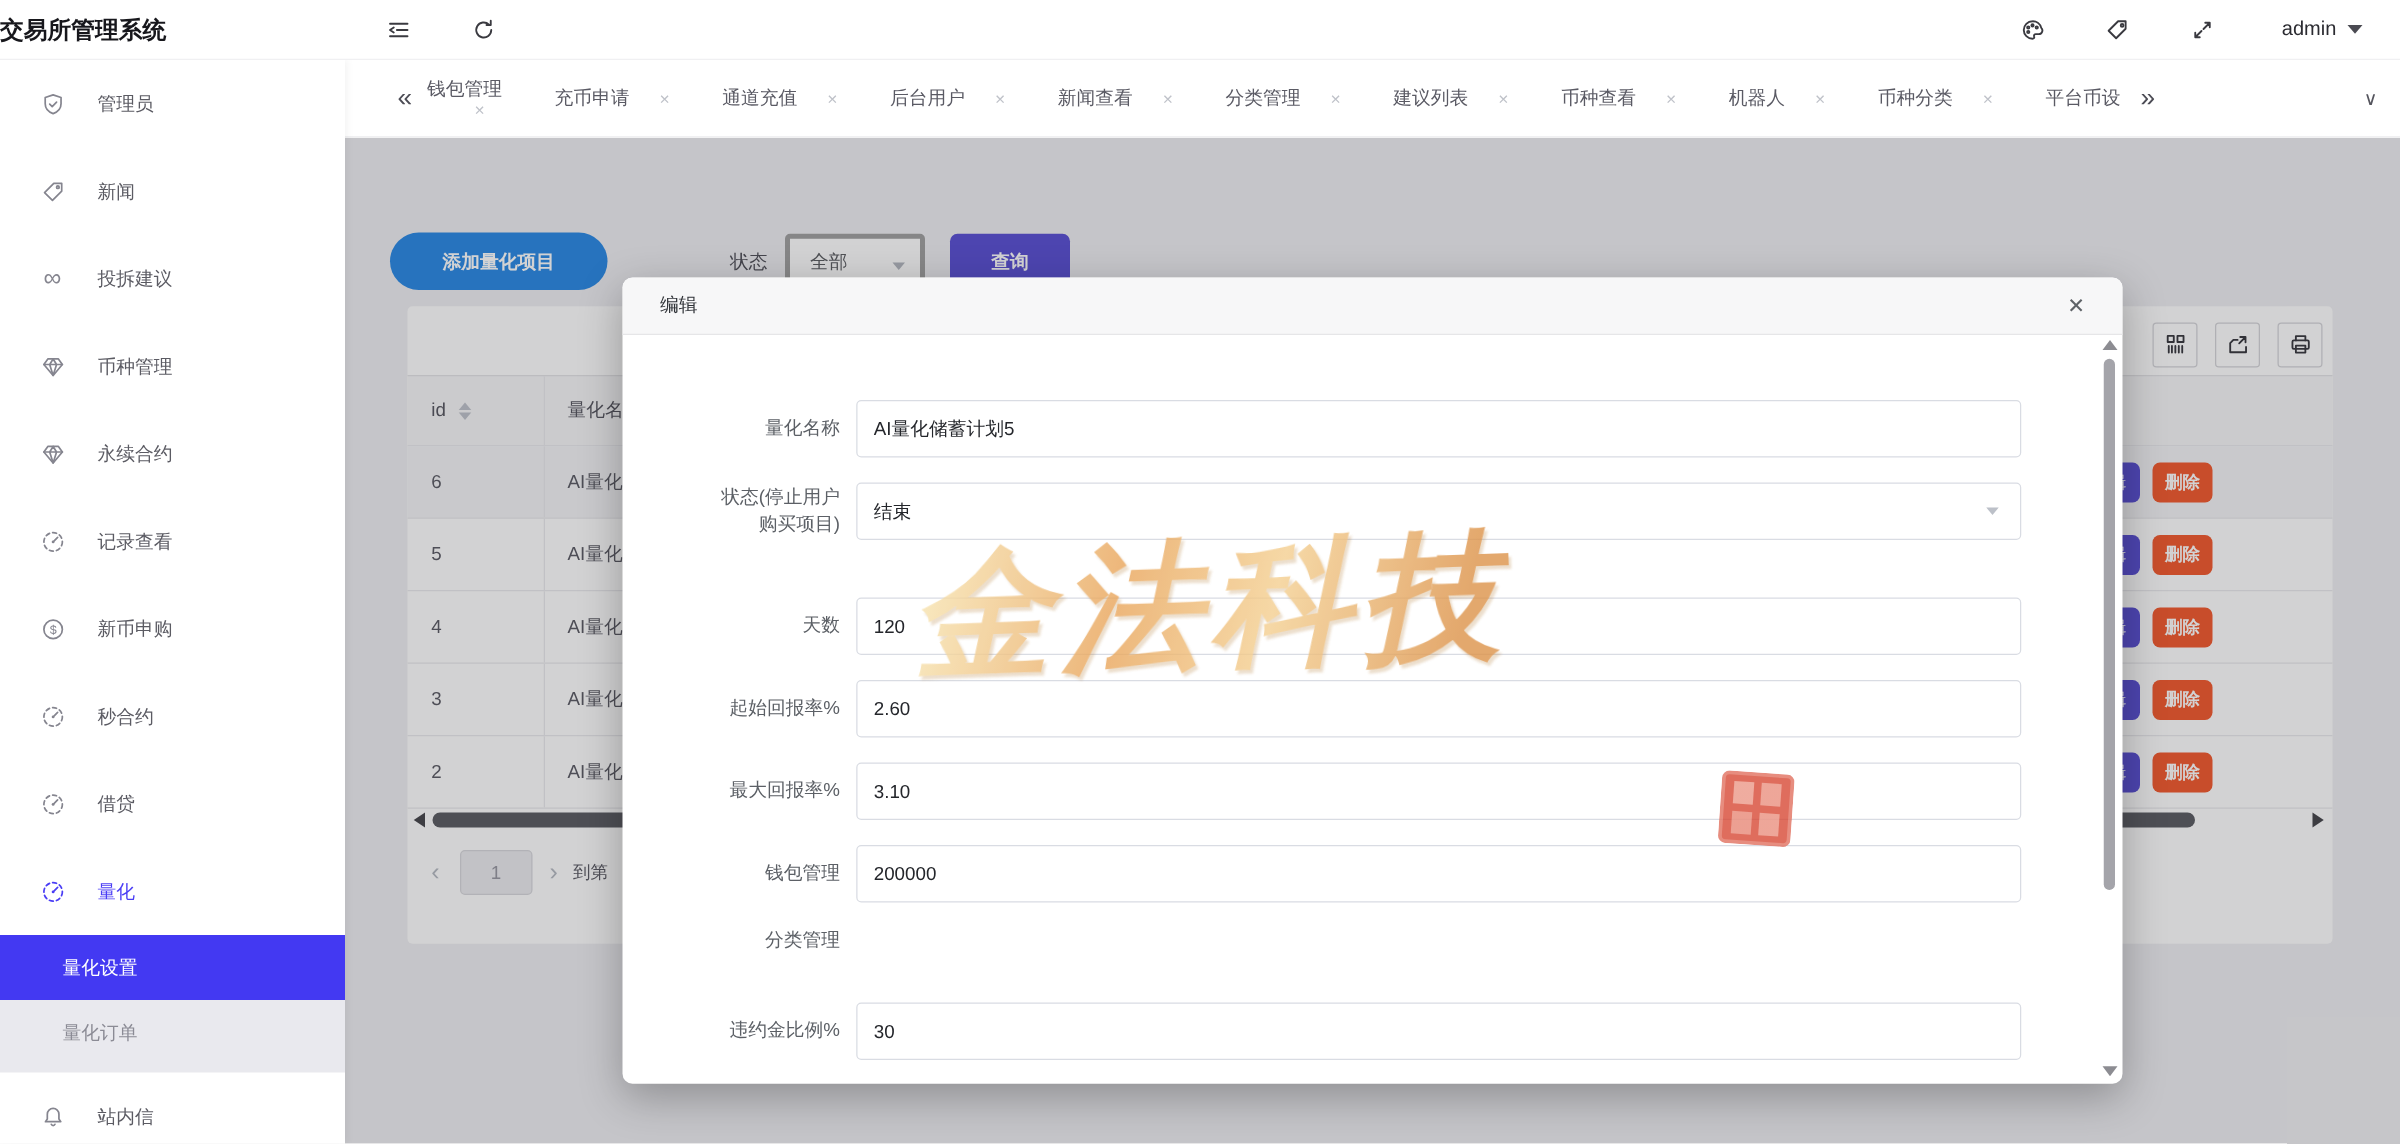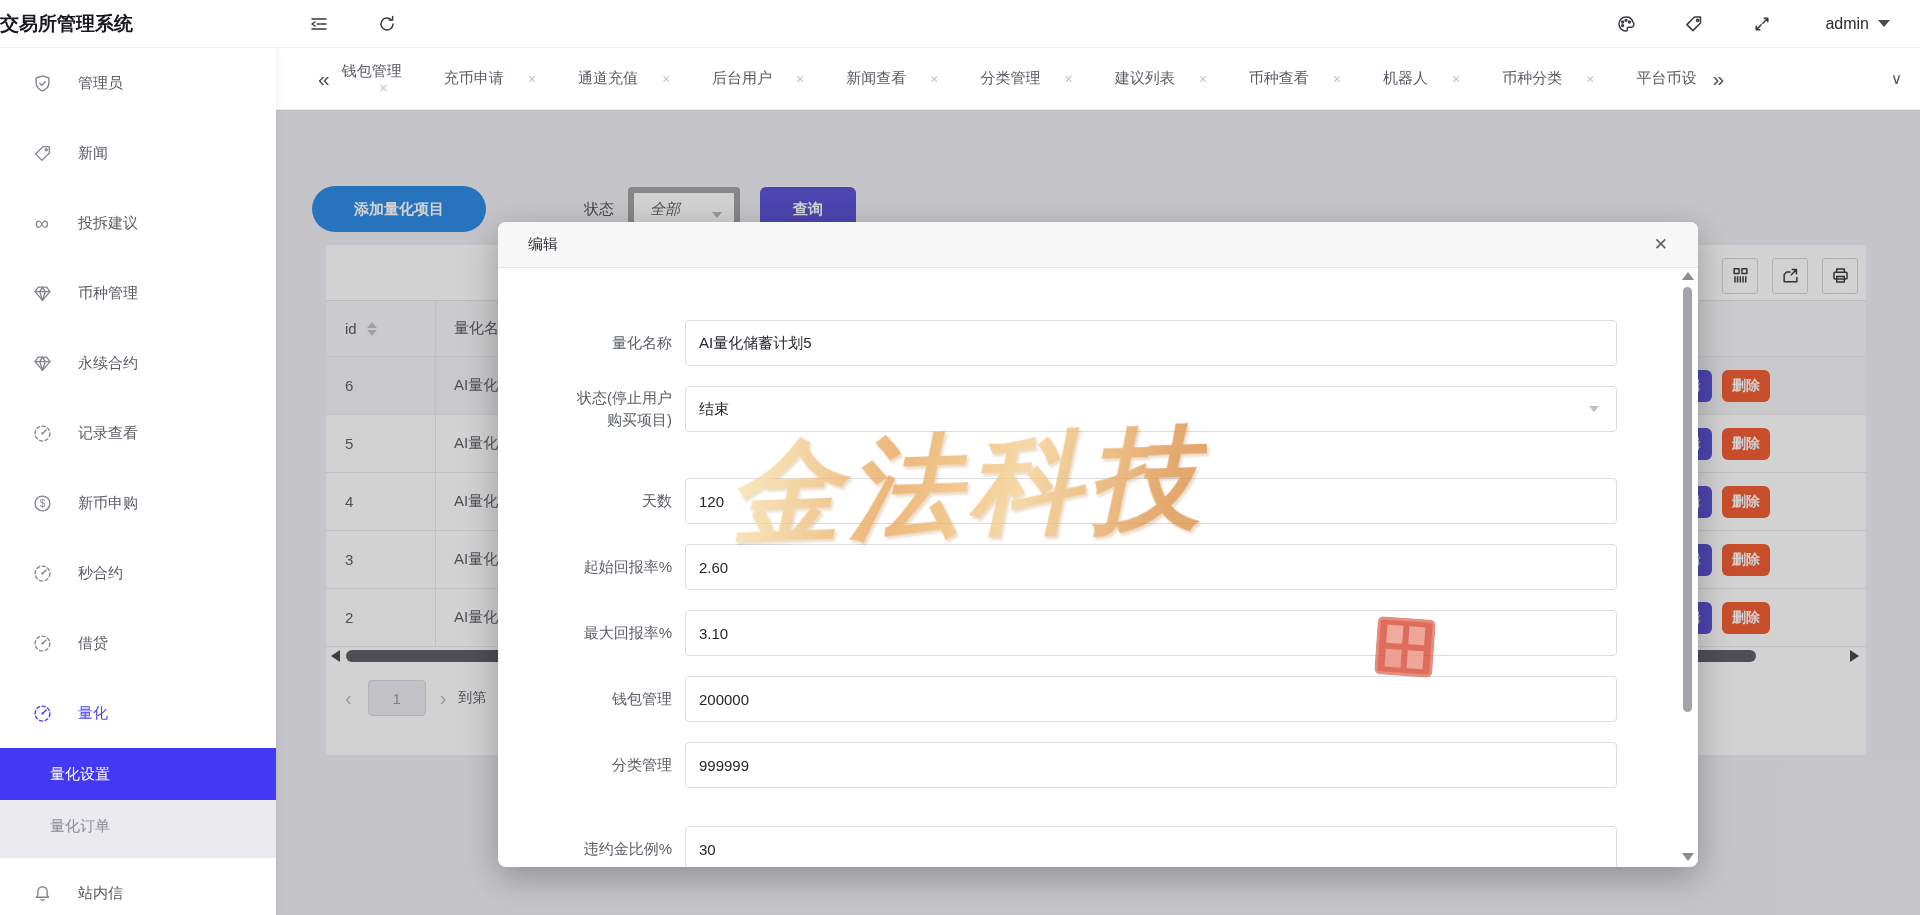--- a/index.html
+++ b/index.html
@@ -47,22 +47,22 @@
   .tab-dd { margin-left:auto; font-size:15px; color:#55555e; cursor:pointer; }
 
   
   .content { position:absolute; top:62px; left:0; right:0; bottom:0; background:#f0f0f3; overflow:hidden; }
 
   .controls { position:absolute; top:76px; left:36px; display:flex; align-items:center; z-index:1; }
   .btn-add { width:174px; height:46px; border-radius:23px; background:#2f8ce6; color:#fff; font-size:15px;
              font-weight:bold; border:none; display:flex; align-items:center; justify-content:center; cursor:pointer;
              font-family:inherit; }
   .status-label { margin-left:98px; font-size:15px; color:#53535c; }
-  .sel { position:relative; margin-left:14px; width:112px; height:44px; background:#fff; border:6px solid #a3a3a3;
-         border-radius:4px; display:flex; align-items:center; padding-left:16px; font-size:15px; color:#606266; cursor:pointer;font-style:italic; }
+  .sel { position:relative; margin-left:14px; width:112px; height:44px; background:#fff; border:4px solid #a3a3a3;
+         border-radius:4px; display:flex; align-items:center; padding-left:16px; font-size:15px; color:#606266; cursor:pointer; }
   .sel .sel-caret { position:absolute; right:12px; top:19px; width:0; height:0;
                     border-left:5px solid transparent; border-right:5px solid transparent; border-top:6px solid #b6bac2; }
   .btn-query { margin-left:20px; width:96px; height:44px; border-radius:6px; background:#5d53d5; color:#fff;
                font-size:15px; font-weight:bold; border:none; cursor:pointer; font-family:inherit; }
 
   .card { position:absolute; top:135px; left:50px; width:1540px; height:510px; background:#fff; border-radius:4px; z-index:1; }
   .card-toolbar { height:55px; display:flex; align-items:center; justify-content:flex-end; padding-right:8px; gap:14px; padding-top:6px; }
   .icon-btn { width:36px; height:36px; border:1px solid #d6d6da; border-radius:3px; background:#fff;
               display:flex; align-items:center; justify-content:center; cursor:pointer; color:#3c3c42; }
   .icon-btn svg { width:19px; height:19px; stroke:currentColor; fill:none; stroke-width:1.4; stroke-linecap:round; stroke-linejoin:round; }
@@ -509,23 +509,20 @@
 
           <div class="f-row">
             <div class="f-label">钱包管理</div>
             <div class="f-input-wrap">
               <input class="f-input" readonly="" value="200000" style="">
             </div>
           </div>
 
           <div class="f-row gap-md">
             <div class="f-label">分类管理</div>
-            <div class="f-input-wrap">
-              <input class="f-input" readonly="" value="999999" style="">
-            </div>
           </div>
 
           <div class="f-row">
             <div class="f-label">违约金比例%</div>
             <div class="f-input-wrap">
               <input class="f-input" readonly="" value="30" style="">
             </div>
           </div>
 
           <div class="watermark">金法科技</div>

